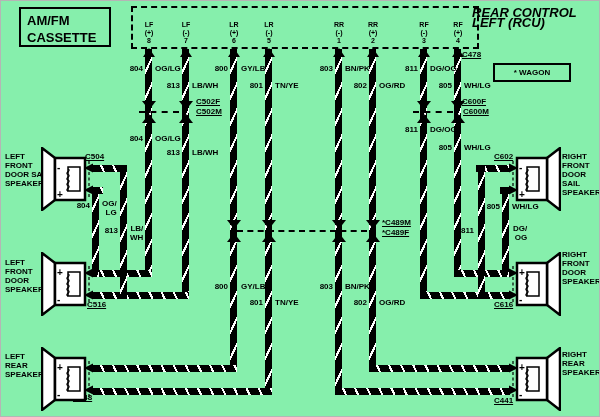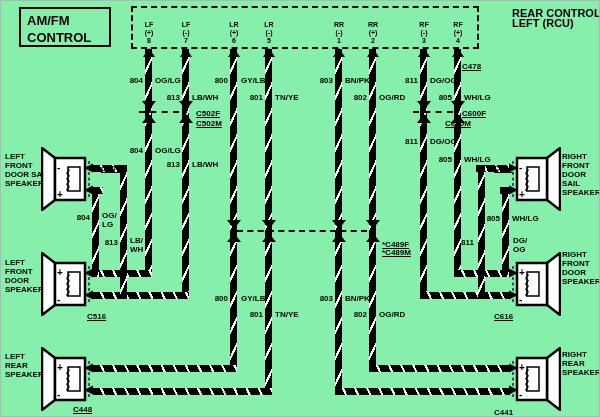--- a/index.html
+++ b/index.html
@@ -3,31 +3,31 @@
 <meta charset="utf-8">
 <style>
   html,body{margin:0;padding:0;background:#fff;}
   #stage{position:relative;width:600px;height:417px;background:#86efac;border:1px solid #b5b5b5;
          box-sizing:border-box;overflow:hidden;
          font-family:"Liberation Sans",sans-serif;color:#000;}
   
   .wv{position:absolute;width:7px;background:repeating-linear-gradient(115deg,#000 0 9px,#fff 9px 11px);}
   .wh{position:absolute;height:7px;background:repeating-linear-gradient(65deg,#000 0 9px,#fff 9px 11px);}
   
-  .lbl{position:absolute;font-weight:bold;font-size:8px;line-height:9px;white-space:pre;margin-top:12px;}
+  .lbl{position:absolute;font-weight:bold;font-size:8px;line-height:9px;white-space:pre;}
   .num{width:22px;text-align:right;}
   .conn{text-decoration:underline;}
-  .two{line-height:9px;}
+  .two{line-height:9px;text-align:right;}
   
   .titlebox{position:absolute;left:18px;top:6px;width:92px;height:40px;border:2px solid #000;
             font-weight:bold;font-size:13px;line-height:17px;padding:3px 0 0 6px;box-sizing:border-box;}
   .rcubox{position:absolute;left:130px;top:5px;width:348px;height:43px;border:2px dashed #000;box-sizing:border-box;}
   .notebox{position:absolute;left:492px;top:62px;width:78px;height:19px;border:2px solid #000;
            box-sizing:border-box;font-weight:bold;font-size:8px;text-align:center;line-height:15px;}
-  .rculbl{position:absolute;left:511px;top:7px;font-weight:bold;font-size:11px;line-height:10px;white-space:pre;}
+  .rculbl{position:absolute;left:471px;top:7px;font-weight:bold;font-size:13px;line-height:10px;white-space:pre;font-style:italic;}
   .pin{position:absolute;top:20px;width:30px;text-align:center;font-weight:bold;font-size:7px;line-height:8px;}
   .pin span{display:block;}
   
   .bow{position:absolute;width:16px;height:22px;}
   .bow:before{content:"";position:absolute;left:1px;top:0;border-left:7px solid transparent;
               border-right:7px solid transparent;border-top:9px solid #000;}
   .bow:after{content:"";position:absolute;left:1px;bottom:0;border-left:7px solid transparent;
              border-right:7px solid transparent;border-bottom:9px solid #000;}
   
   .tarr{position:absolute;width:0;height:0;border-left:6px solid transparent;
@@ -36,21 +36,21 @@
   .spkname{position:absolute;font-weight:bold;font-size:8px;line-height:9px;}
   .spkname span{display:block;}
   .spk{position:absolute;}
   .spk text{font-family:"Liberation Sans",sans-serif;font-weight:bold;font-size:10px;fill:#000;}
 </style>
 </head>
 <body>
 
 <div id="stage">
 
-  <div class="titlebox"><span>AM/FM</span><br><span>CONTROL</span></div>
+  <div class="titlebox"><span>AM/FM</span><br><span>CASSETTE</span></div>
 
   <div class="rcubox"></div>
   <div class="rculbl"><span>REAR CONTROL</span><br><span>LEFT (RCU)</span></div>
   <div class="lbl conn" style="left:461px;top:49px">C478</div>
 
   <div class="pin" style="left:133px">
       <span>LF</span>
       <span>(+)</span>
       <span>8</span>
     </div>
@@ -83,20 +83,21 @@
       <span>RF</span>
       <span>(-)</span>
       <span>3</span>
     </div>
   <div class="pin" style="left:442px">
       <span>RF</span>
       <span>(+)</span>
       <span>4</span>
     </div>
 
+  <div class="notebox">* WAGON</div>
 
   <div class="wv" style="left:144px;top:48px;height:228px"></div>
   <div class="wv" style="left:181px;top:48px;height:250px"></div>
   <div class="wv" style="left:229px;top:48px;height:323px"></div>
   <div class="wv" style="left:264px;top:48px;height:346px"></div>
   <div class="wv" style="left:334px;top:48px;height:346px"></div>
   <div class="wv" style="left:368px;top:48px;height:323px"></div>
   <div class="wv" style="left:419px;top:48px;height:250px"></div>
   <div class="wv" style="left:453px;top:48px;height:228px"></div>
 
@@ -180,24 +181,24 @@
   <div class="lbl num" style="left:95px;top:225px">813</div>
   <div class="lbl two" style="left:129px;top:223px"><span>LB/</span><br><span>WH</span></div>
   <div class="lbl num" style="left:477px;top:201px">805</div>
   <div class="lbl" style="left:511px;top:201px">WH/LG</div>
   <div class="lbl num" style="left:451px;top:225px">811</div>
   <div class="lbl two" style="left:512px;top:223px"><span>DG/</span><br><span>OG</span></div>
 
   <div class="lbl conn" style="left:195px;top:96px">C502F</div>
   <div class="lbl conn" style="left:195px;top:106px">C502M</div>
   <div class="lbl conn" style="left:461px;top:96px">C600F</div>
-  <div class="lbl conn" style="left:444px;top:106px">C600M</div>
-  <div class="lbl conn" style="left:381px;top:235px">*C489M</div>
+  <div class="lbl conn" style="left:462px;top:106px">C600M</div>
+  <div class="lbl conn" style="left:381px;top:217px">*C489M</div>
   <div class="lbl conn" style="left:381px;top:227px">*C489F</div>
-  <div class="lbl conn" style="left:100px;top:151px">C504</div>
+  <div class="lbl conn" style="left:84px;top:151px">C504</div>
   <div class="lbl conn" style="left:86px;top:299px">C516</div>
   <div class="lbl conn" style="left:72px;top:392px">C448</div>
   <div class="lbl conn" style="left:493px;top:151px">C602</div>
   <div class="lbl conn" style="left:493px;top:299px">C616</div>
   <div class="lbl conn" style="left:493px;top:395px">C441</div>
 
   <div class="spkname" style="left:4px;top:151px">
       <span>LEFT</span>
       <span>FRONT</span>
       <span>DOOR SAIL</span>

